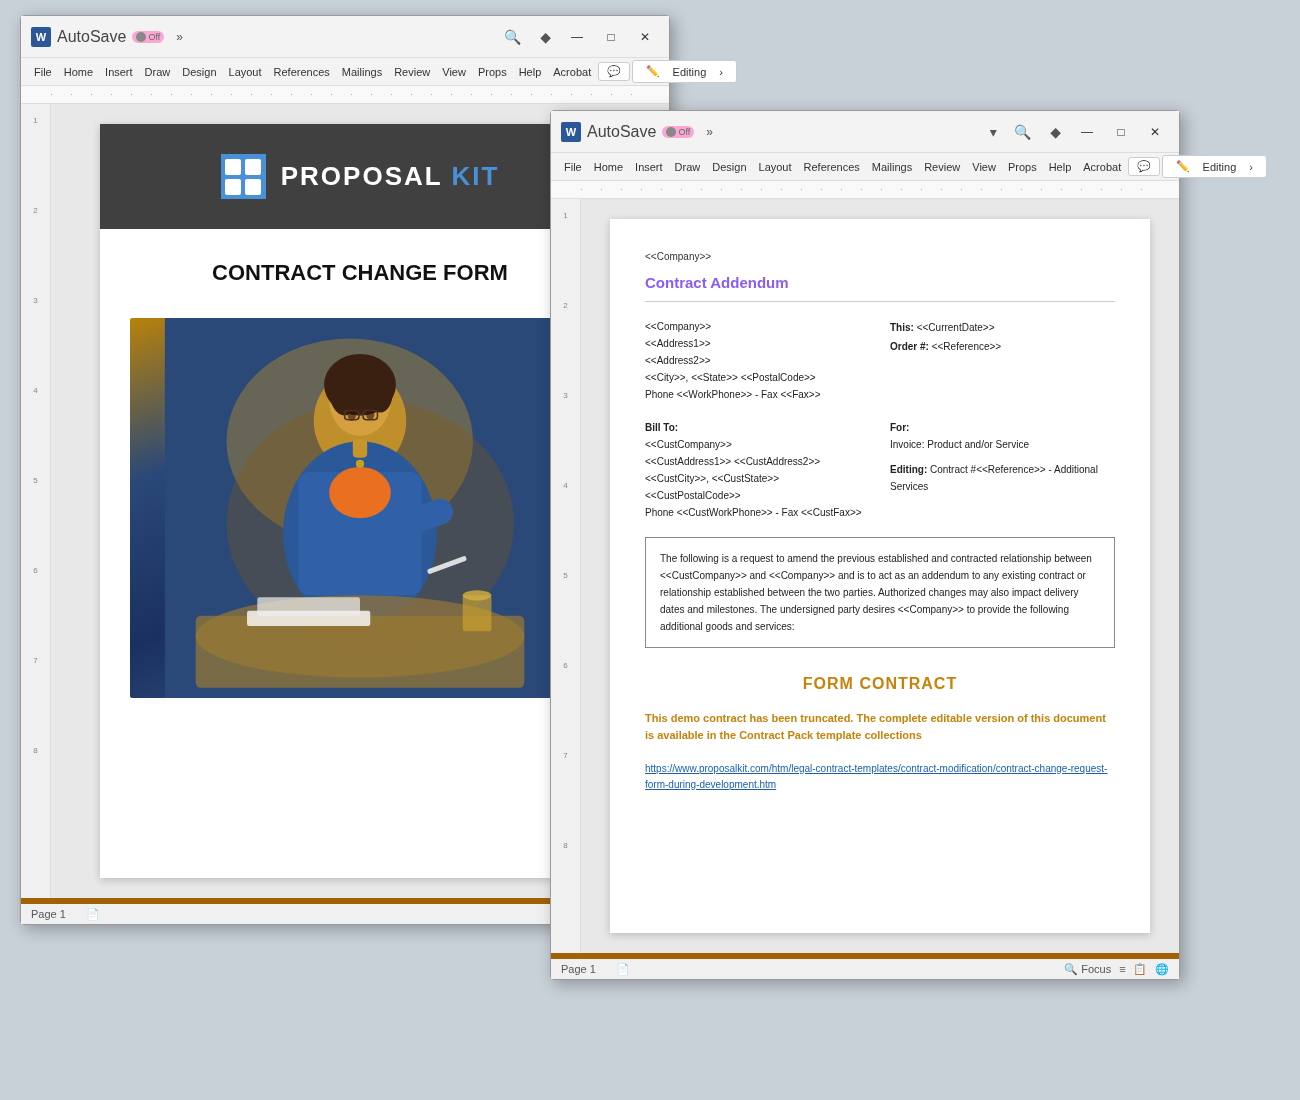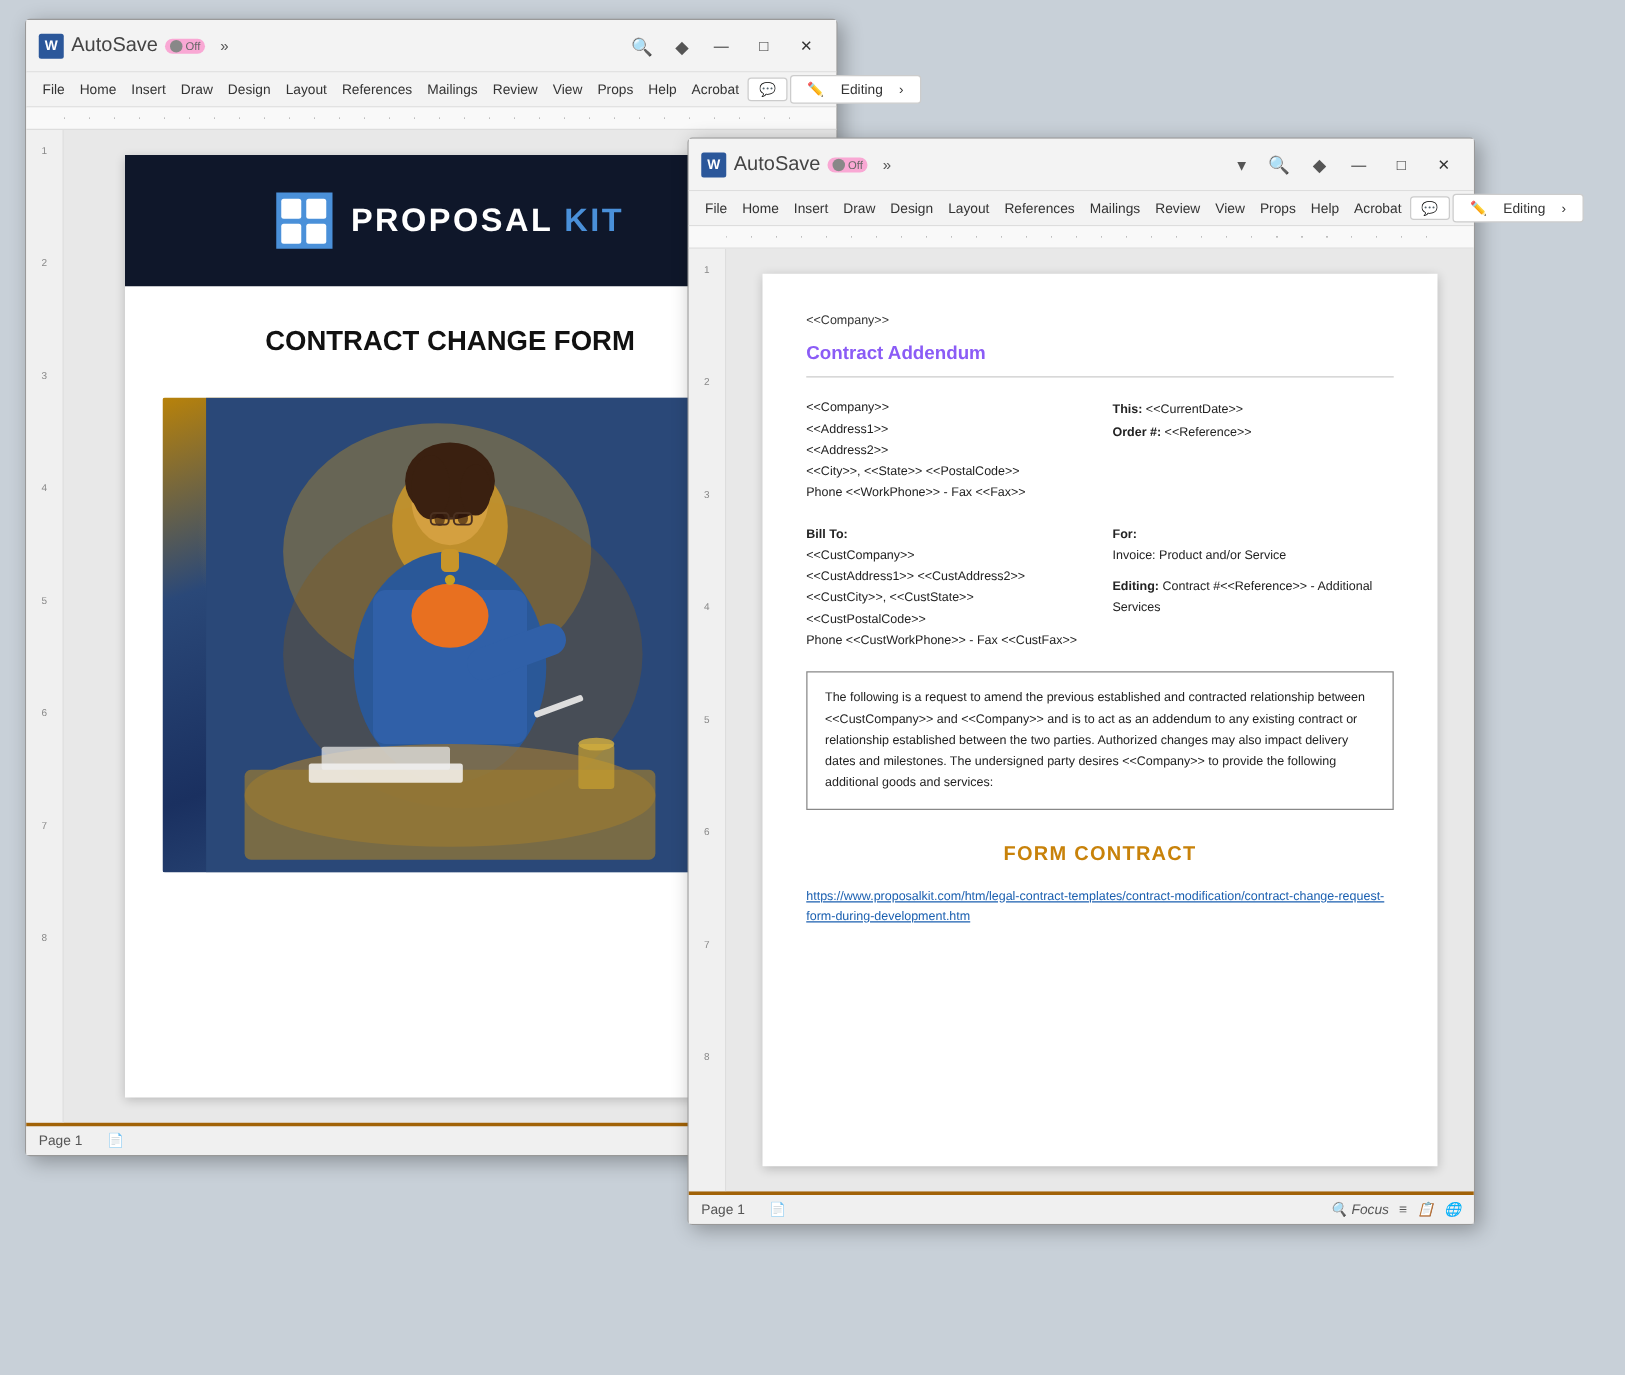--- a/index.html
+++ b/index.html
@@ -241,21 +241,21 @@
       width: 100%;
       max-width: 520px;
       min-height: 700px;
       box-shadow: 0 2px 8px rgba(0,0,0,0.2);
       padding: 0;
       overflow: hidden;
     }
 
     
     .cover-header {
-      background: #0f172a;
+      background: #404040;
       padding: 30px 20px;
       display: flex;
       align-items: center;
       justify-content: center;
       gap: 15px;
     }
 
     .pk-logo-icon {
       width: 45px;
       height: 45px;
@@ -323,35 +323,34 @@
         linear-gradient(160deg, #b8820a 0%, #2a4878 30%, #1a3060 60%, #3a6090 100%);
       display: flex;
       align-items: flex-end;
       justify-content: center;
     }
 
     
     .status-bar {
       height: 26px;
       background: #f0f0f0;
-      border-top: 3px solid #a16207;
+      border-top: 6px solid #a16207;
       display: flex;
       align-items: center;
       padding: 0 10px;
       gap: 20px;
       font-size: 11px;
       color: #555;
     }
 
     .status-bar-right {
       margin-left: auto;
       display: flex;
       align-items: center;
       gap: 8px;
-      font-style: italic;
     }
 
     
     .doc2-page {
       background: white;
       width: 100%;
       max-width: 540px;
       min-height: 700px;
       box-shadow: 0 2px 8px rgba(0,0,0,0.2);
       padding: 30px 35px;
@@ -703,20 +702,21 @@
               </div>
             </div>
           </div>
 
           <div class="info-box">
             <span>The following is a request to amend the previous established and contracted relationship between &lt;&lt;CustCompany&gt;&gt; and &lt;&lt;Company&gt;&gt; and is to act as an addendum to any existing contract or relationship established between the two parties. Authorized changes may also impact delivery dates and milestones.  The undersigned party desires &lt;&lt;Company&gt;&gt; to provide the following additional goods and services:</span>
           </div>
 
           <div class="demo-title">FORM CONTRACT</div>
 
+          <div class="demo-description">This demo contract has been truncated. The complete editable version of this document is available in the Contract Pack template collections</div>
 
           <div class="demo-link">
             <span>https://www.proposalkit.com/htm/legal-contract-templates/contract-modification/contract-change-request-form-during-development.htm</span>
           </div>
 
         </div>
       </div>
     </div>
   </div>
 

